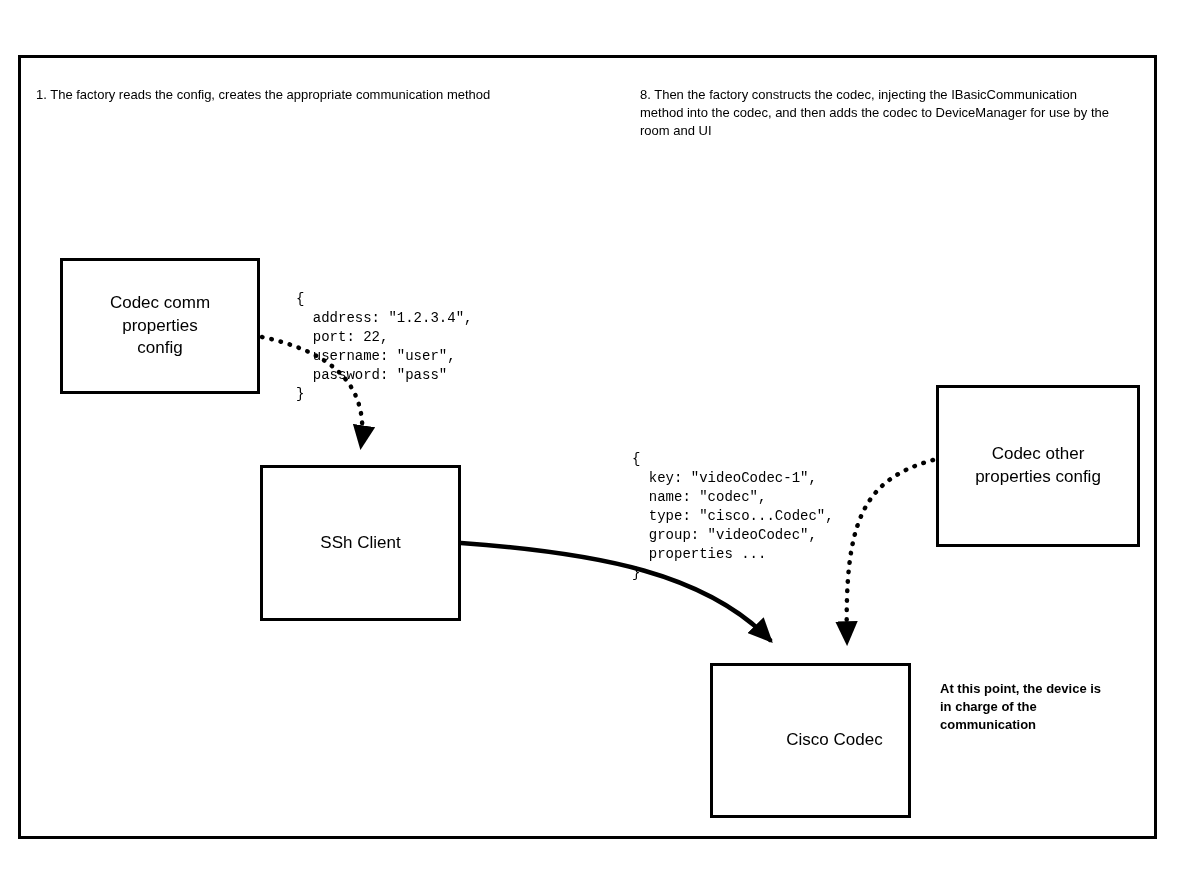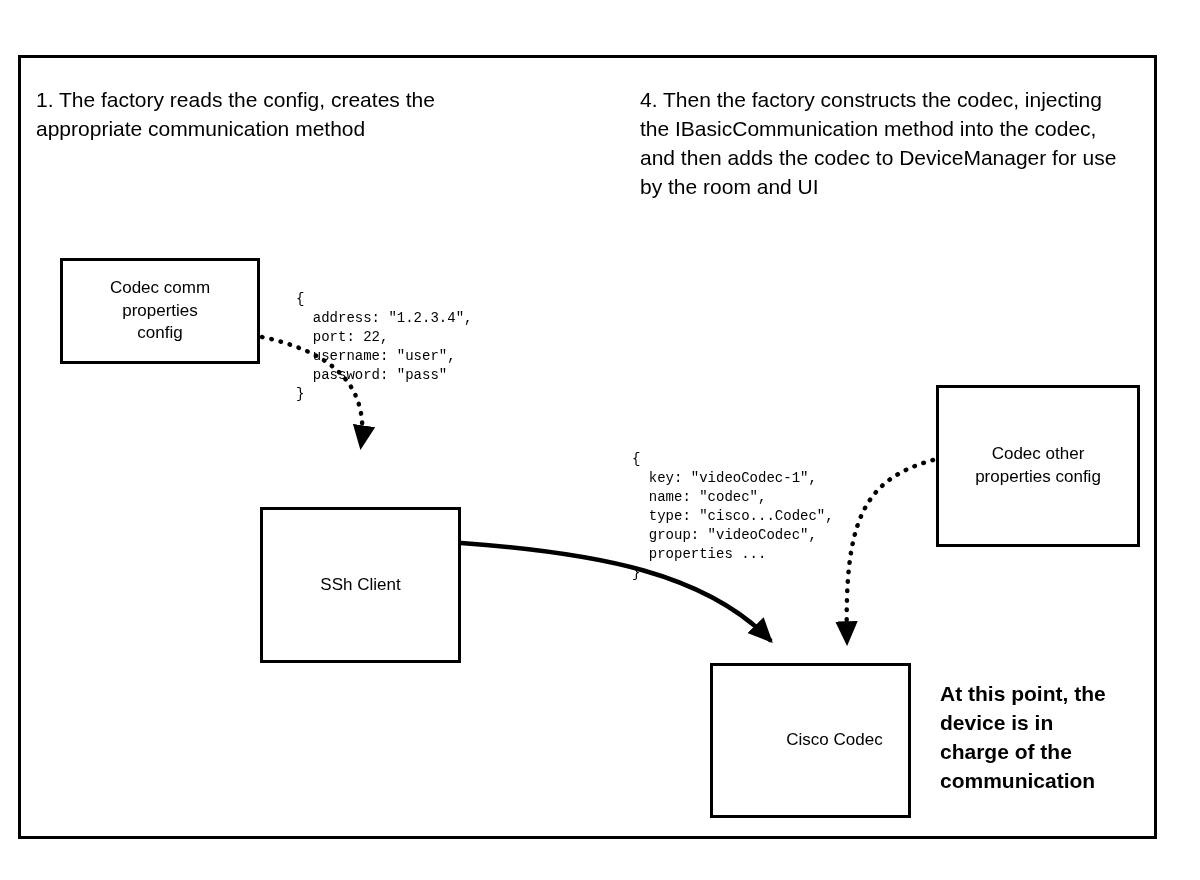--- a/index.html
+++ b/index.html
@@ -15,42 +15,42 @@
   }
   .frame {
     position: absolute;
     left: 18px; top: 55px;
     width: 1139px; height: 784px;
     border: 3px solid #000000;
     z-index: 0;
   }
   .note {
     position: absolute;
-    font-size: 21px;
+    font-size: 13px;
     line-height: 1.38;
     z-index: 1;
   }
   .note1 { left: 36px;  top: 86px;  width: 462px; }
   .note2 { left: 640px; top: 86px;  width: 478px; }
   .note3 { left: 940px; top: 680px; width: 168px; font-weight: bold; }
   .box {
     position: absolute;
     border: 3px solid #000000;
     background: #ffffff;
     display: flex;
     align-items: center;
     justify-content: center;
     text-align: center;
     font-size: 17px;
     line-height: 1.35;
     z-index: 2;
   }
-  .box1 { left: 60px;  top: 258px; width: 200px; height: 106px; align-items: center; }
+  .box1 { left: 60px;  top: 258px; width: 200px; height: 136px; align-items: center; }
   .box1 .label { width: 125px; }
-  .box2 { left: 260px; top: 465px; width: 201px; height: 156px; margin-top: 42px; }
+  .box2 { left: 260px; top: 465px; width: 201px; height: 156px; }
   .box3 { left: 936px; top: 385px; width: 204px; height: 162px; }
   .box3 .label { width: 130px; }
   .box4 { left: 710px; top: 663px; width: 201px; height: 155px; padding-left: 48px; }
   .code {
     position: absolute;
     font-family: "Liberation Mono", monospace;
     font-size: 14px;
     line-height: 19px;
     white-space: pre;
     z-index: 1;
@@ -66,21 +66,21 @@
   }
 </style>
 </head>
 <body>
 
 <div class="canvas">
 
   <div class="frame"></div>
 
   <div class="note note1">1. The factory reads the config, creates the appropriate communication method</div>
-  <div class="note note2">4. Then the factory constructs the codec, injecting the IBasicCommunication method into the codec, and then adds the codec to DeviceManager for use by the room and UI</div>
+  <div class="note note2">8. Then the factory constructs the codec, injecting the IBasicCommunication method into the codec, and then adds the codec to DeviceManager for use by the room and UI</div>
   <div class="note note3">At this point, the device is in charge of the communication</div>
 
   <div class="box box1">
     <span class="label">Codec comm properties config</span>
   </div>
 
   <div class="box box2">
     <span class="label">SSh Client</span>
   </div>
 

